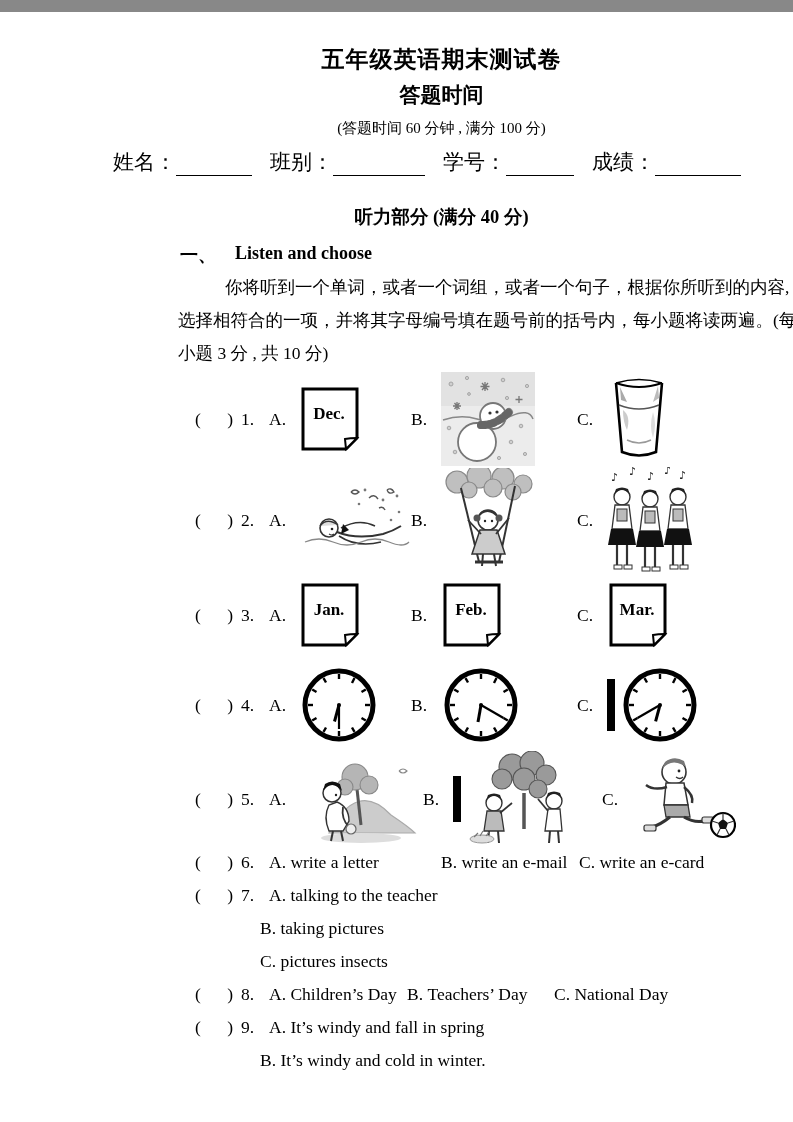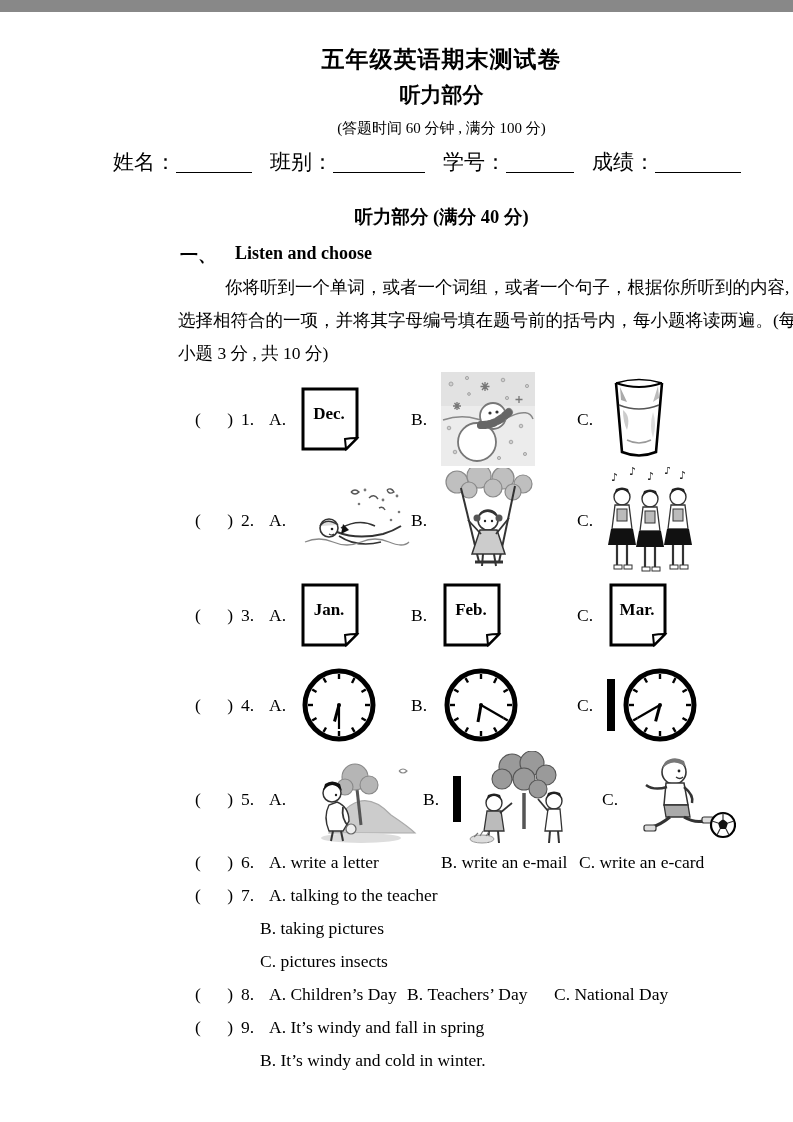--- a/index.html
+++ b/index.html
@@ -17,21 +17,21 @@
   .header { text-align:center; padding-top:32px; padding-left:45px; }
   .title { font-size:23px; font-weight:bold; letter-spacing:1px; }
   .subtitle { font-size:21px; font-weight:bold; margin-top:6px; }
   .meta { font-size:15px; margin-top:10px; }
   .student-line {
     display:flex; align-items:flex-end;
     padding:10px 52px 0 68px;
     font-size:21px;
     justify-content:space-between;
   }
-  .field { display:flex; align-items:center; white-space:nowrap; }
+  .field { display:flex; align-items:flex-end; white-space:nowrap; }
   .blank { display:inline-block; border-bottom:1.5px solid #000; height:22px; }
   .b1{width:76px} .b2{width:92px} .b3{width:68px} .b4{width:86px}
 
   .section-head { text-align:center; font-size:18.5px; font-weight:bold; margin-top:28px; padding-left:45px; }
   .part-line { margin:14px 0 0 135px; font-size:18px; font-weight:bold; display:flex; }
   .part-num { width:55px; }
   .instructions {
     margin:4px 40px 0 133px;
     width:620px;
     font-size:17.5px;
@@ -64,21 +64,21 @@
   }
   svg { display:block; }
 </style>
 </head>
 <body>
 
 <div class="page">
 
   <div class="header">
     <div class="title">五年级英语期末测试卷</div>
-    <div class="subtitle">听力部分</div>
+    <div class="subtitle">答题时间</div>
     <div class="meta">(答题时间 60 分钟 , 满分 100 分)</div>
   </div>
 
   <div class="student-line">
     <span class="field">
       <span>姓名：</span>
         <span class="blank b1"></span>
     </span>
     <span class="field">
       <span>班别：</span>

